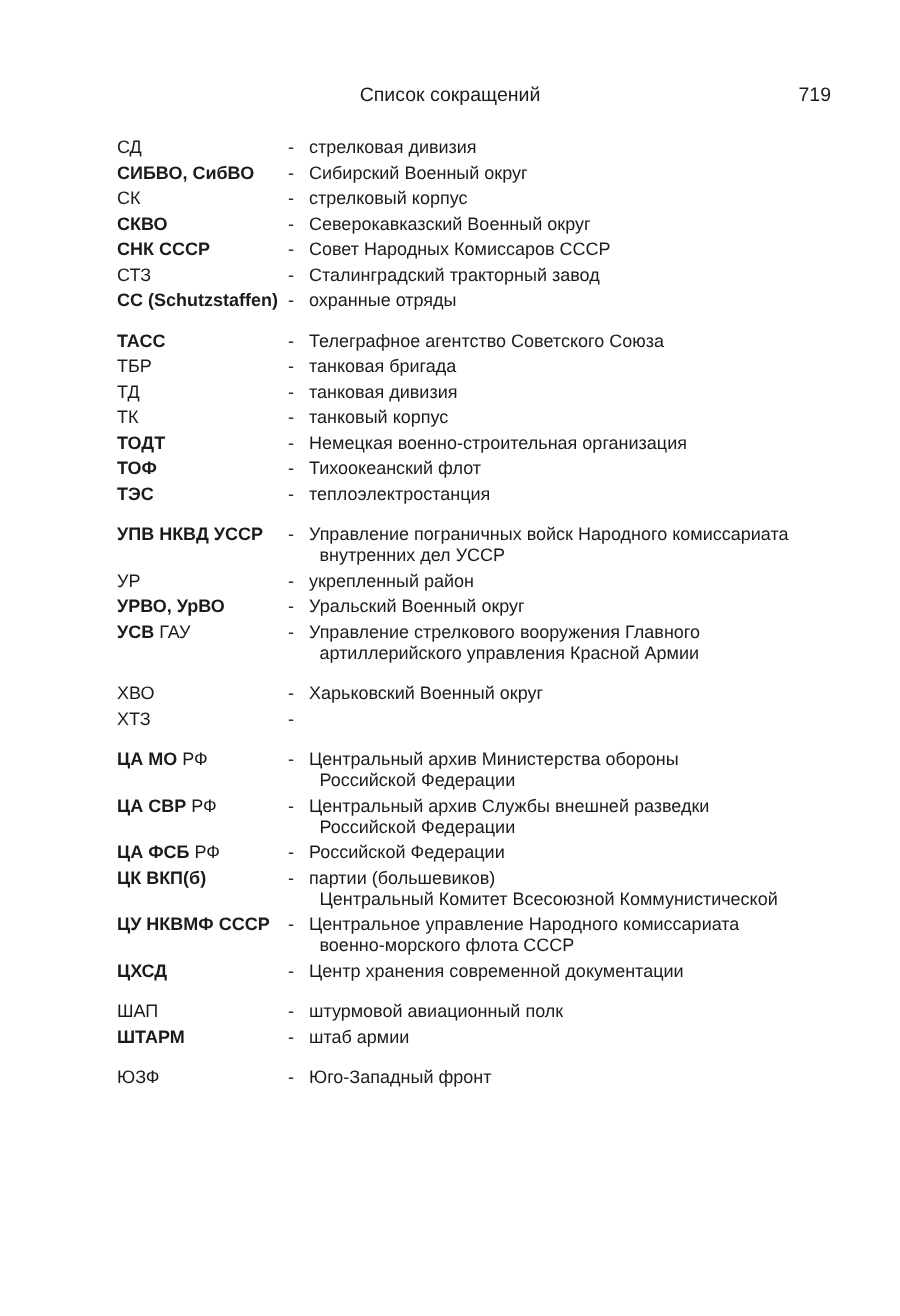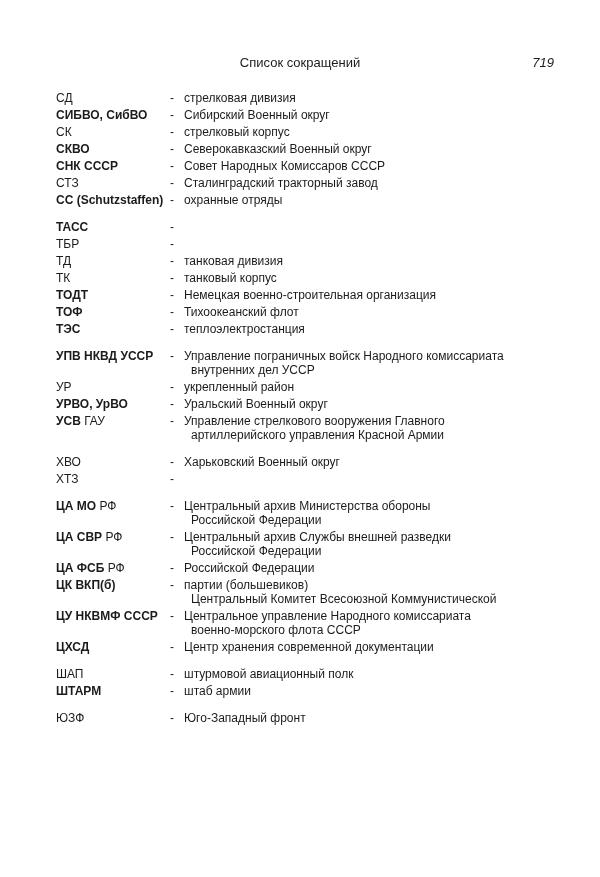--- a/index.html
+++ b/index.html
@@ -12,23 +12,23 @@
     color: #1b1b1b;
     overflow: hidden;
   }
   .header {
     position: relative;
     margin-top: 55px;
     height: 16px;
     font-size: 13px;
   }
   .title { text-align: center; }
-  .pagenum { position: absolute; right: 46px; top: 0; font-style: italic; }
+  .pagenum { position: absolute; right: 46px; top: 0; }
   .list {
-    margin: 20px 45px 0 56px;
+    margin: 20px 45px 0 78px;
     font-size: 12px;
   }
   .group { margin-bottom: 13px; }
   .row {
     display: flex;
     align-items: flex-start;
     line-height: 14px;
     margin-bottom: 3px;
   }
   .abbr { flex: 0 0 112px; padding-right: 2px; }
@@ -103,24 +103,30 @@
           <div class="dash">-</div>
           <div class="def">
             <div class="def-line">охранные отряды</div>
           </div>
         </div>
       </div>
       <div class="group">
         <div class="row">
           <div class="abbr"><span class="b">ТАСС</span></div>
           <div class="dash">-</div>
+          <div class="def">
+            <div class="def-line">Телеграфное агентство Советского Союза</div>
+          </div>
         </div>
         <div class="row">
           <div class="abbr"><span>ТБР</span></div>
           <div class="dash">-</div>
+          <div class="def">
+            <div class="def-line">танковая бригада</div>
+          </div>
         </div>
         <div class="row">
           <div class="abbr"><span>ТД</span></div>
           <div class="dash">-</div>
           <div class="def">
             <div class="def-line">танковая дивизия</div>
           </div>
         </div>
         <div class="row">
           <div class="abbr"><span>ТК</span></div>

